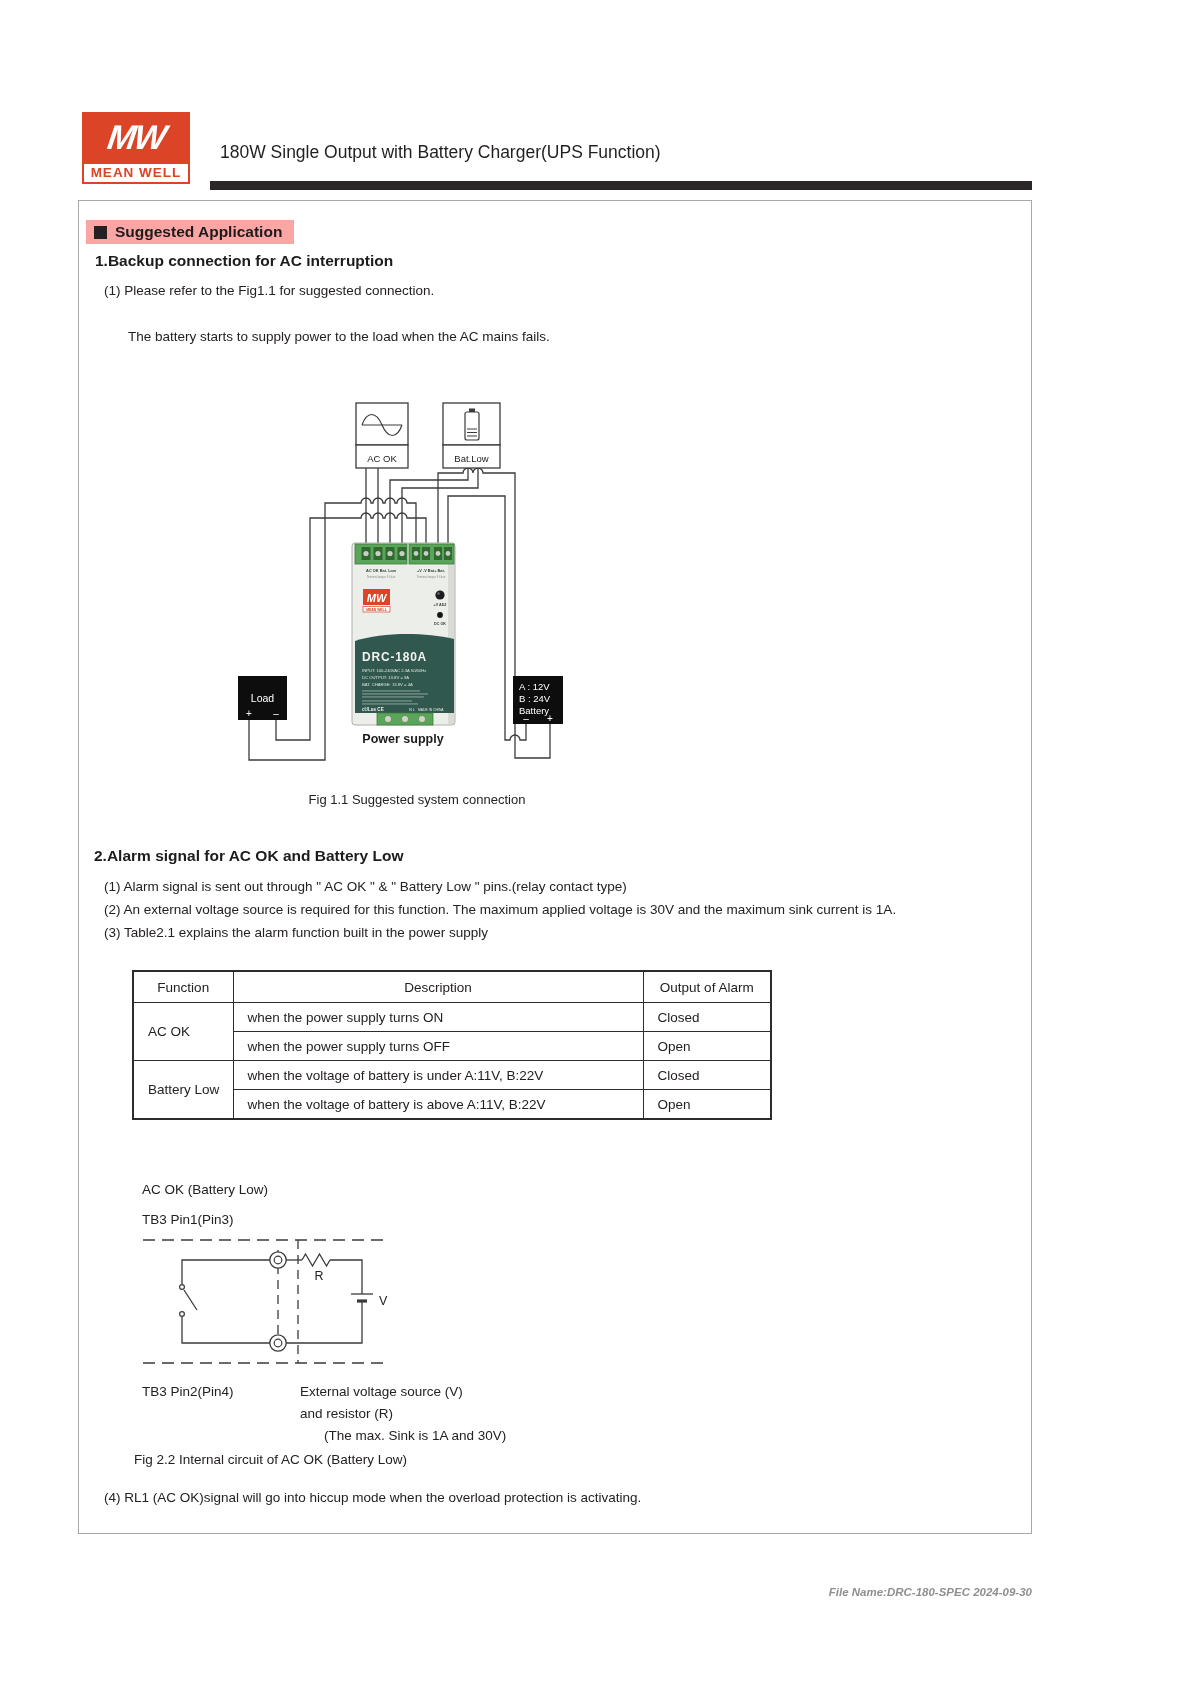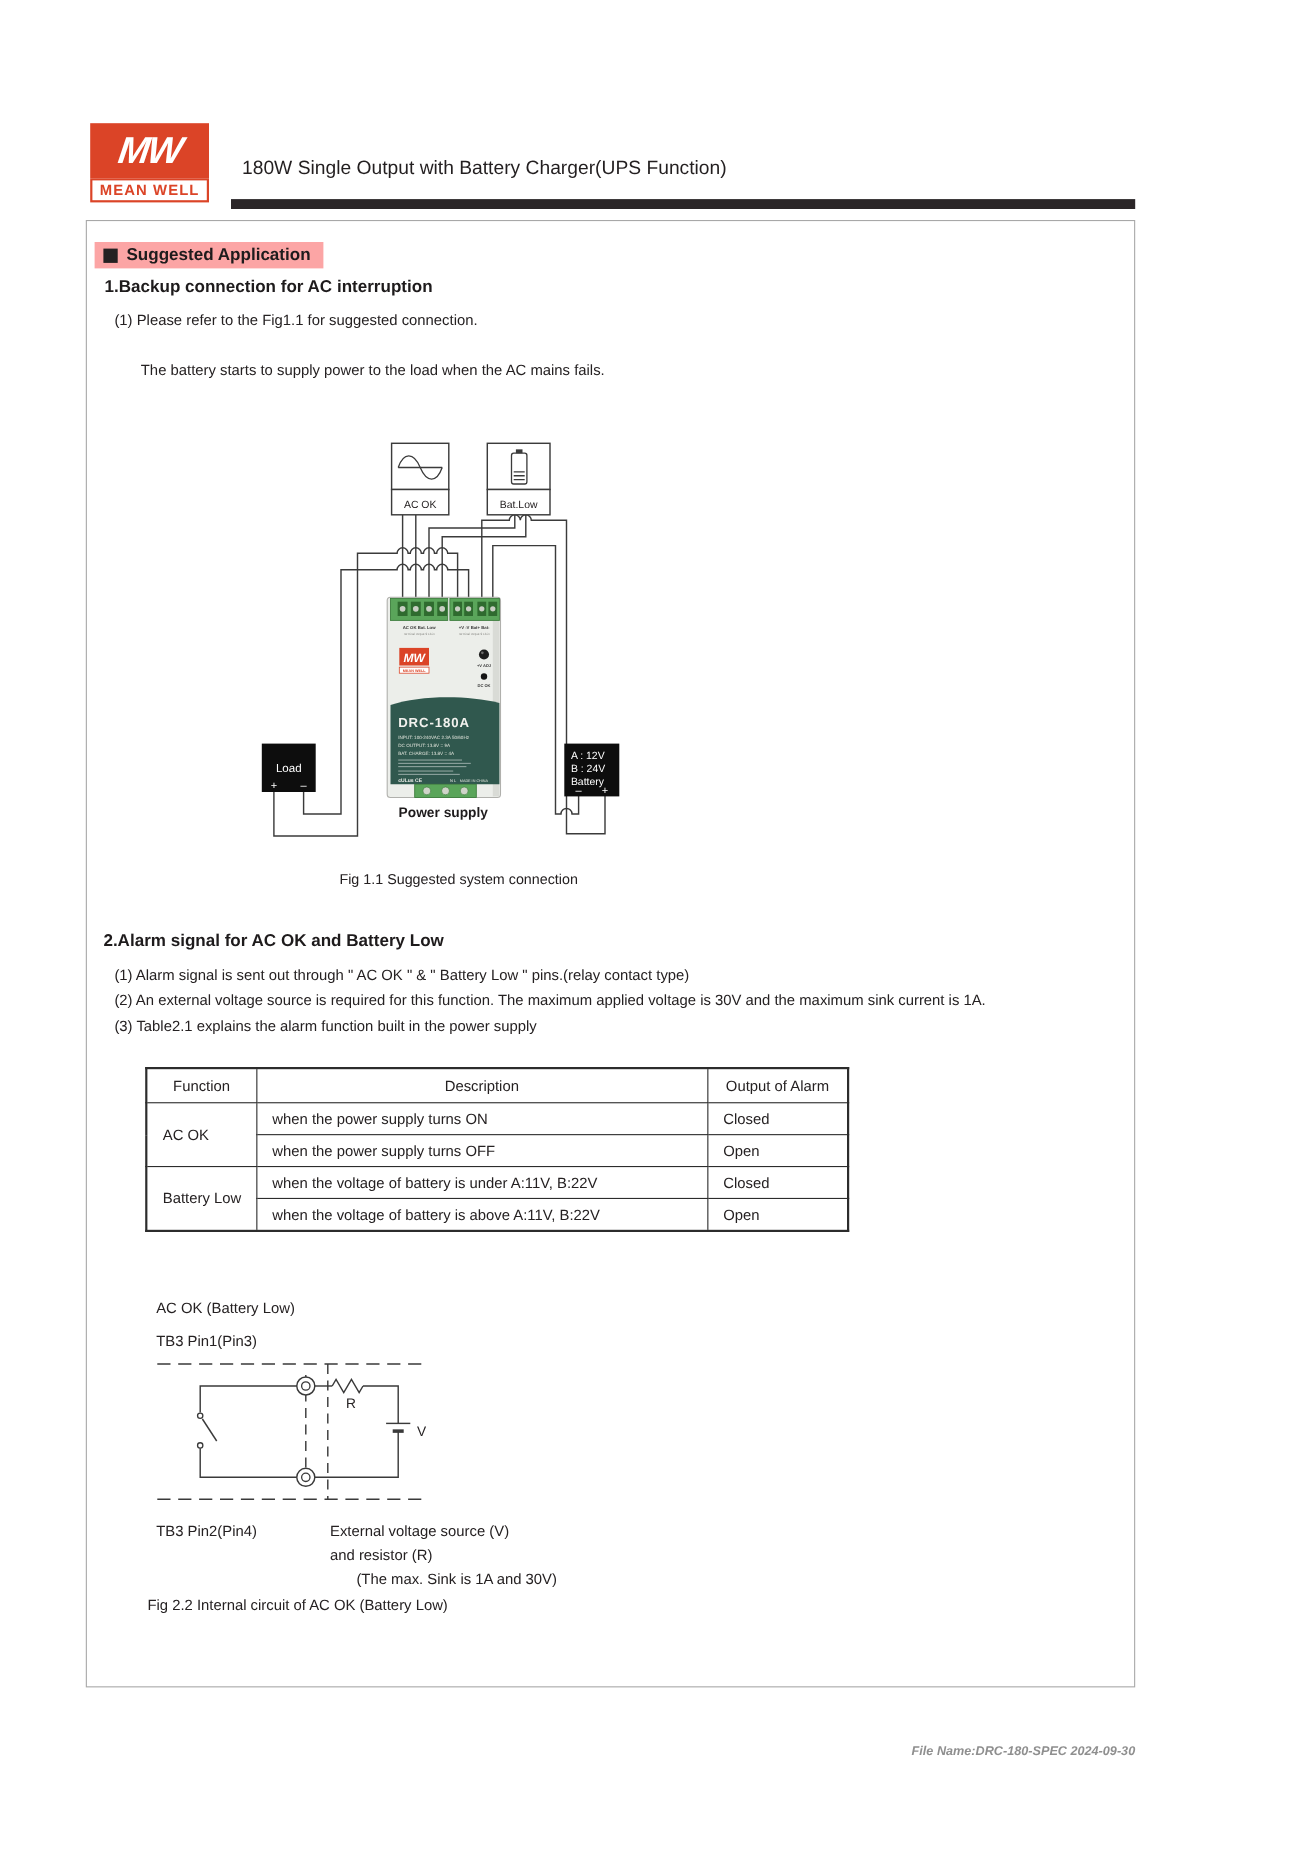--- a/index.html
+++ b/index.html
@@ -275,15 +275,16 @@
     <text x="189" y="50" font-size="12.5" text-anchor="middle" fill="#252122">R</text>
     <text x="249" y="75" font-size="12.5" fill="#252122">V</text>
   </svg>
 
   <div class="t" style="left:142px;top:1384px;">TB3 Pin2(Pin4)</div>
   <div class="t" style="left:300px;top:1384px;">External voltage source (V)</div>
   <div class="t" style="left:300px;top:1406px;">and resistor (R)</div>
   <div class="t" style="left:296px;top:1428px;margin-left:28px;">(The max. Sink is 1A and 30V)</div>
   <div class="t" style="left:134px;top:1452px;">Fig 2.2 Internal circuit of AC OK (Battery Low)</div>
 
+  <div class="t" style="left:104px;top:1490px;">(4) RL1 (AC OK)signal will go into hiccup mode when the overload protection is activating.</div>
 
   <div class="footer">File Name:DRC-180-SPEC  2024-09-30</div>
 </div>
 
 </body></html>

